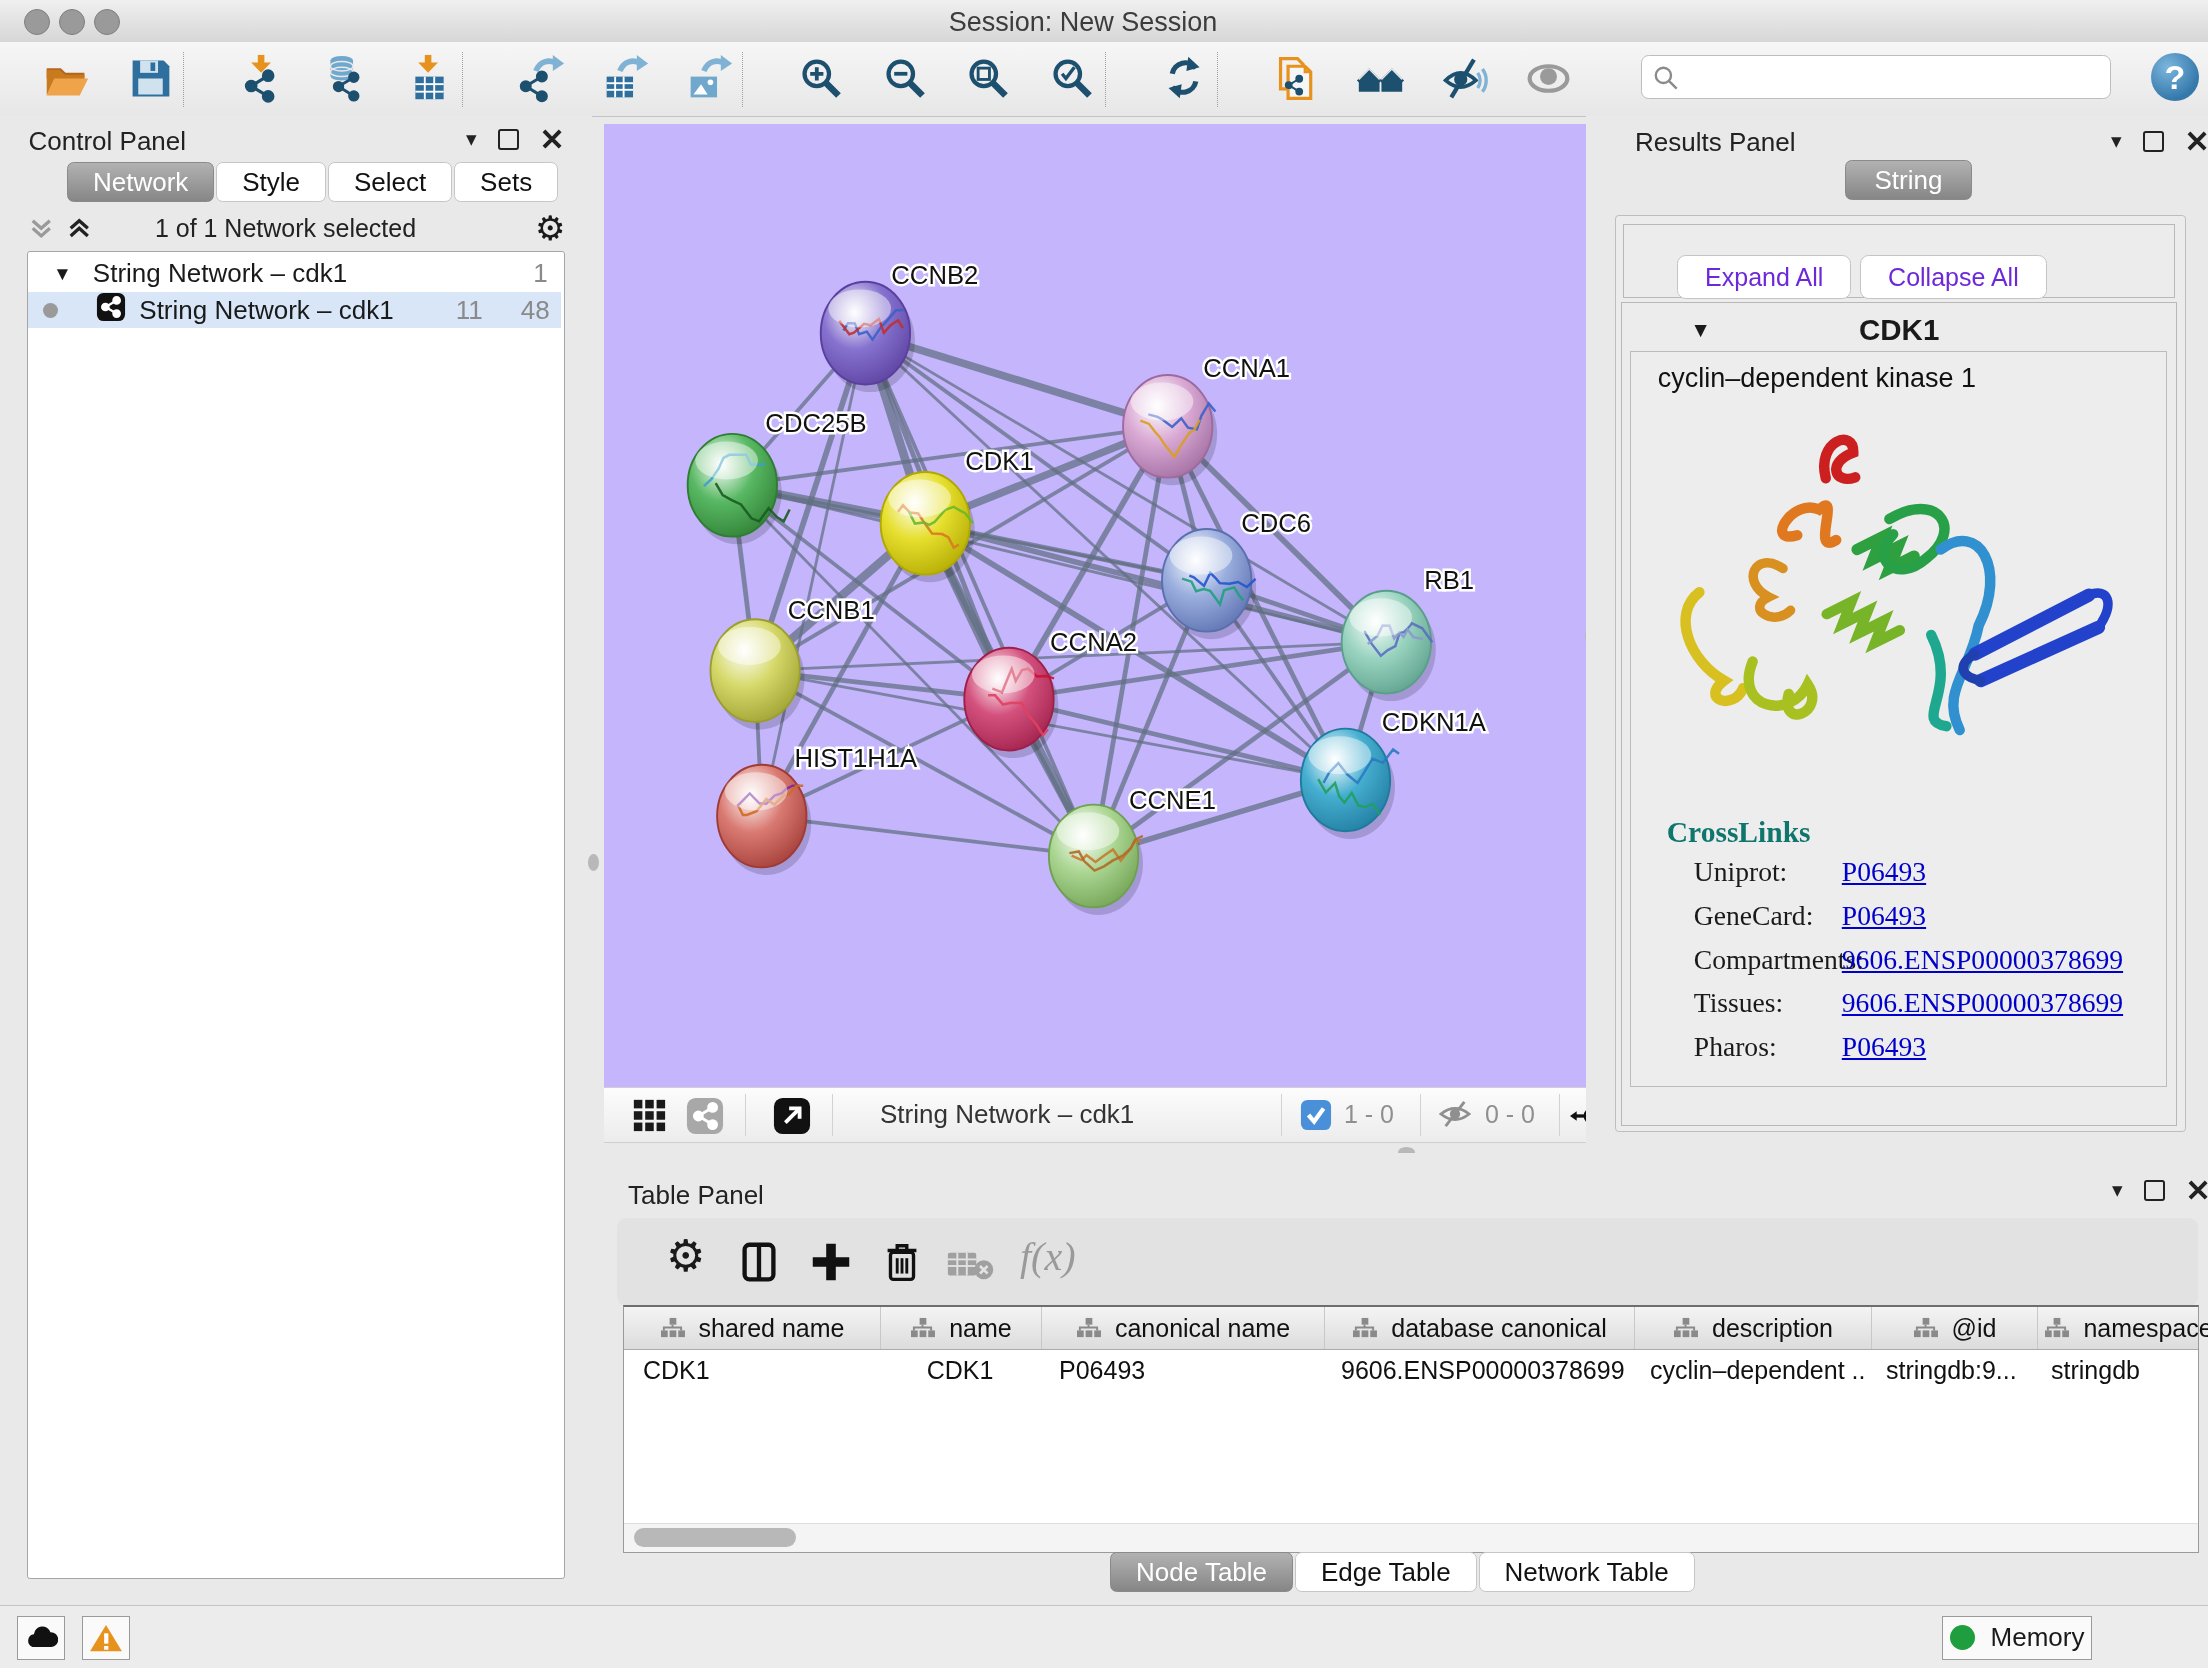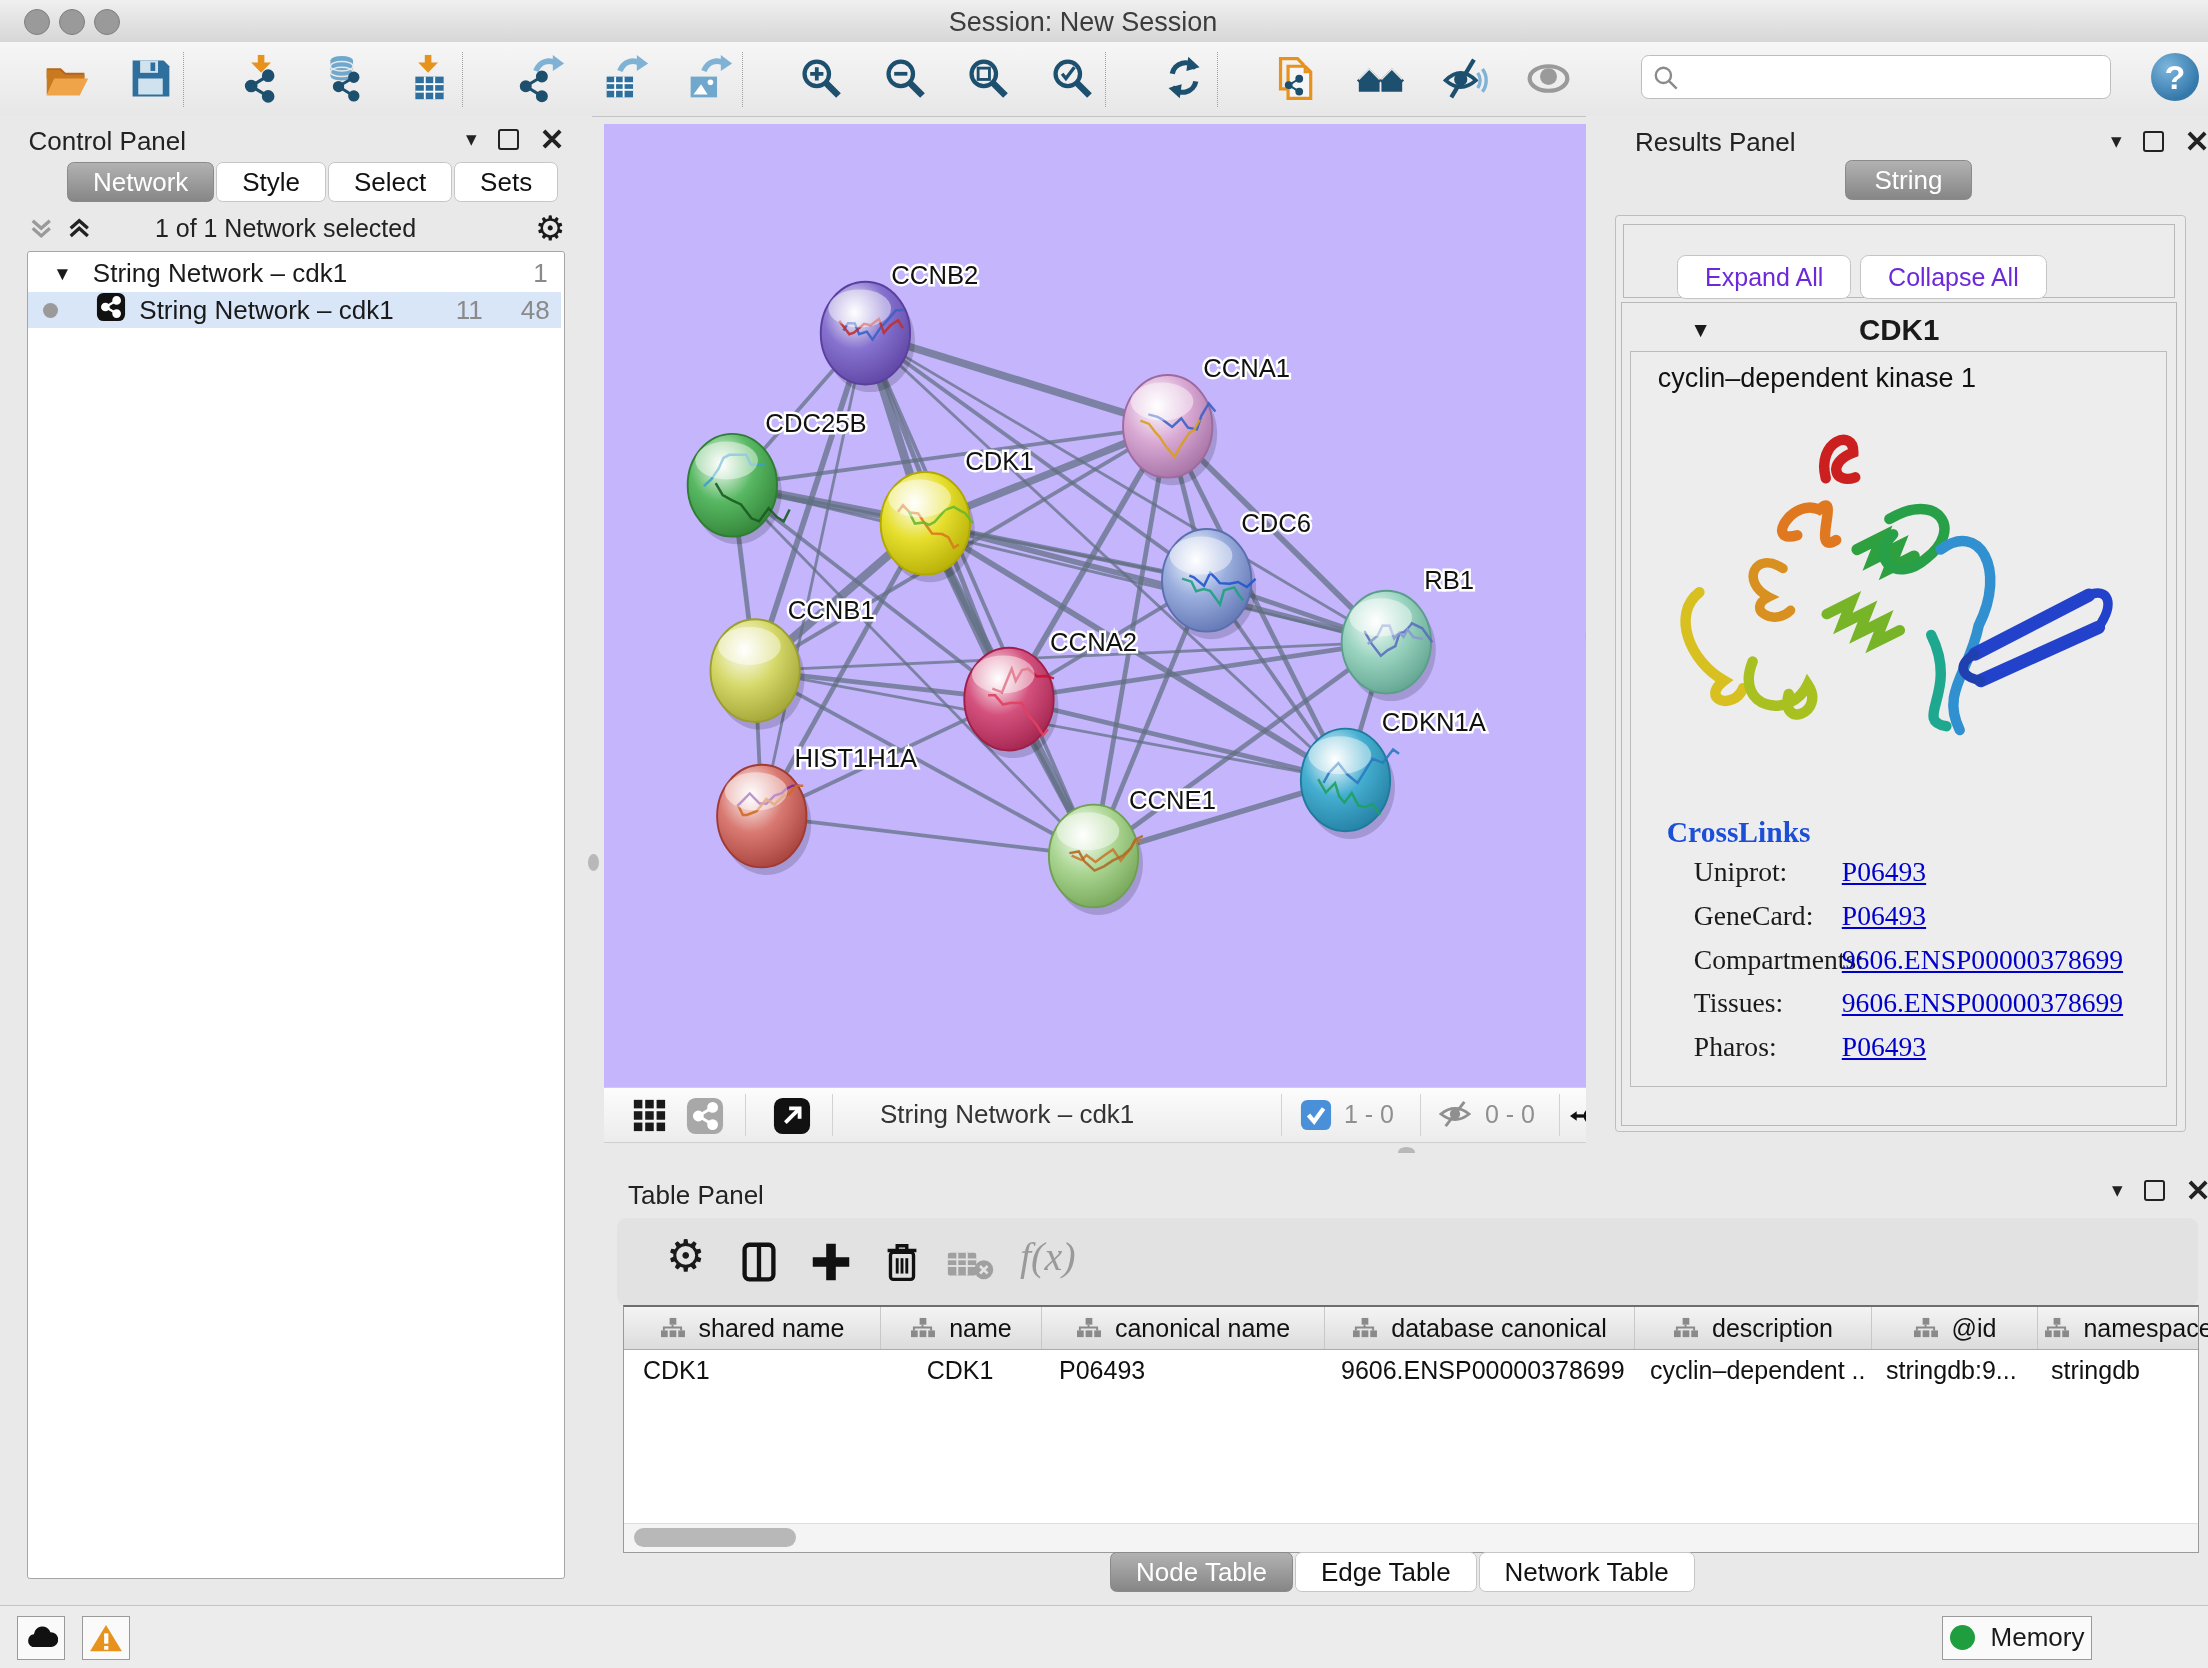--- a/index.html
+++ b/index.html
@@ -65,21 +65,21 @@
   #rp-btnbox{position:absolute;left:7.6px;top:7.6px;width:550px;height:72px;border:1.9px solid #b8b8b8;background:#ececec;}
   .rp-btn{position:absolute;top:14.3px;height:42px;line-height:42px;padding:0 27px;background:#fff;
     border:1.9px solid #c4c4c4;border-radius:8.6px;font-size:25px;color:#6d28d9;margin-top:16px;}
   #rp-section{position:absolute;left:5.7px;top:86px;width:554px;height:822px;border:1.9px solid #b8b8b8;background:#ececec;}
   #rp-gene{position:absolute;left:0;top:9.5px;width:100%;text-align:center;font-size:29.5px;font-weight:bold;}
   #rp-gene-tri{position:absolute;left:68px;top:15px;font-size:21px;}
   #rp-inner{position:absolute;left:7.6px;top:48px;width:535px;height:734px;border:1.9px solid #bcbcbc;background:#ededed;}
   #rp-desc{position:absolute;left:27px;top:11.4px;font-size:27px;color:#111;}
   #protein-img{position:absolute;left:9.5px;top:55px;}
   #rp-xl-title{position:absolute;left:36px;top:464px;font-family:"Liberation Serif",serif;
-    font-size:29.5px;font-weight:bold;color:#1d4ed8;}
+    font-size:29.5px;font-weight:bold;color:#0f766e;}
   .clrow{position:absolute;left:63px;width:457px;font-family:"Liberation Serif",serif;font-size:27.6px;}
   .cllink{position:absolute;left:148px;color:#0000cc;text-decoration:underline;}
   
   #table-panel{left:592px;top:1153px;width:1617px;height:453px;background:#e9e9e9;}
   #tp-toolbar{position:absolute;left:25px;top:65px;width:1581px;height:88px;background:#e2e2e2;
     border-radius:9.5px;}
   .tpi{position:absolute;top:21px;}
   #tbl{position:absolute;left:31px;top:152px;width:1574px;height:245px;background:#fff;
     border:1.9px solid #9a9a9a;border-top:2.9px solid #6e6e6e;}
   #tbl-head{position:absolute;left:0;top:0;height:42px;width:100%;display:flex;

